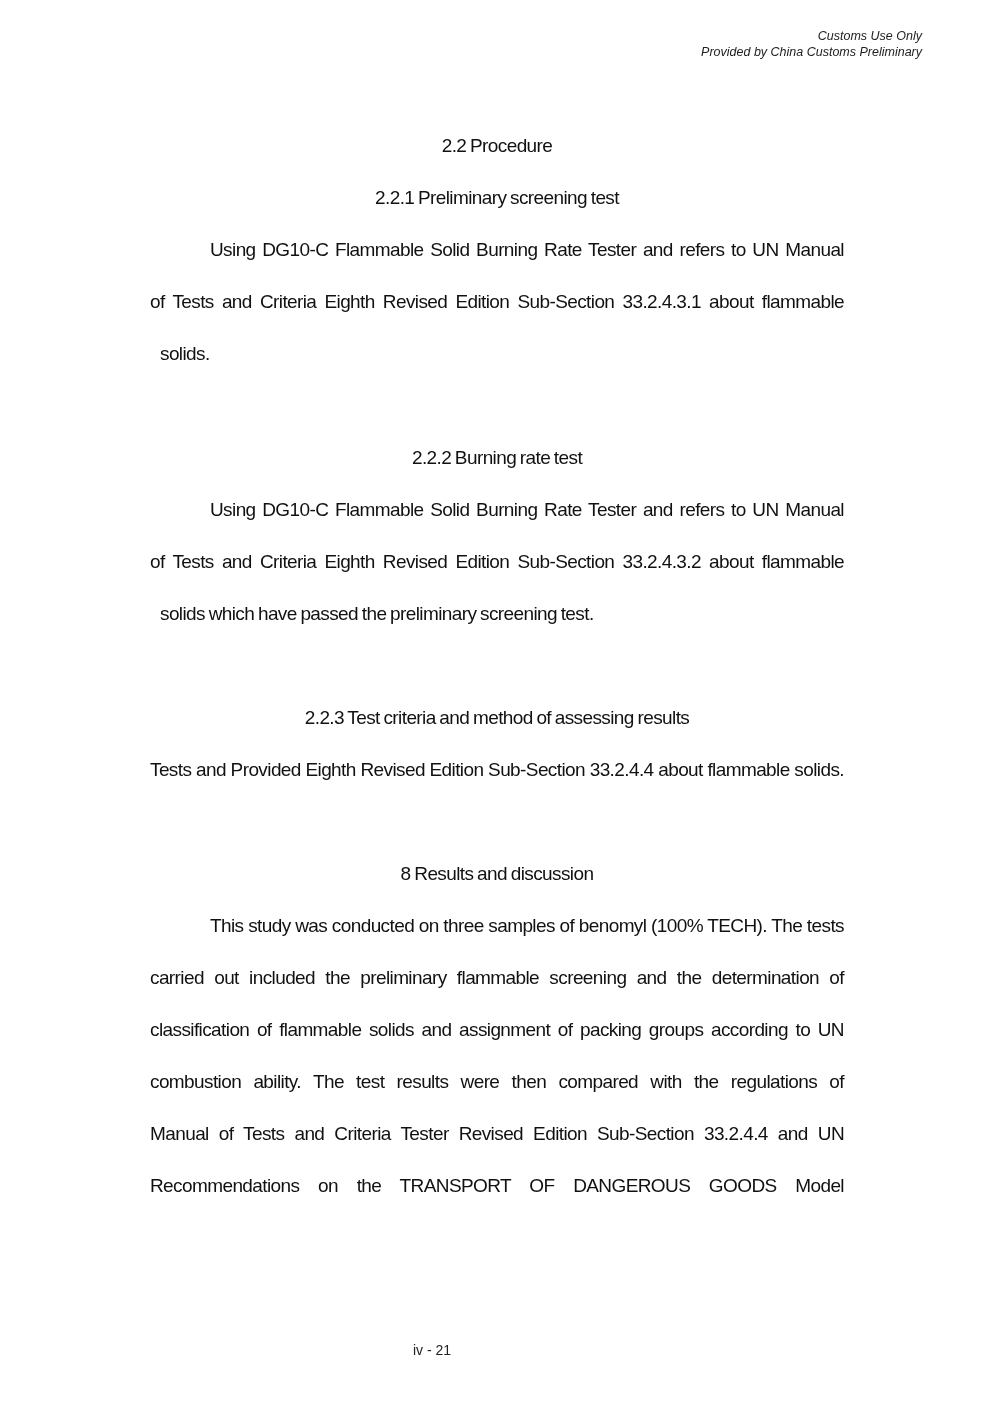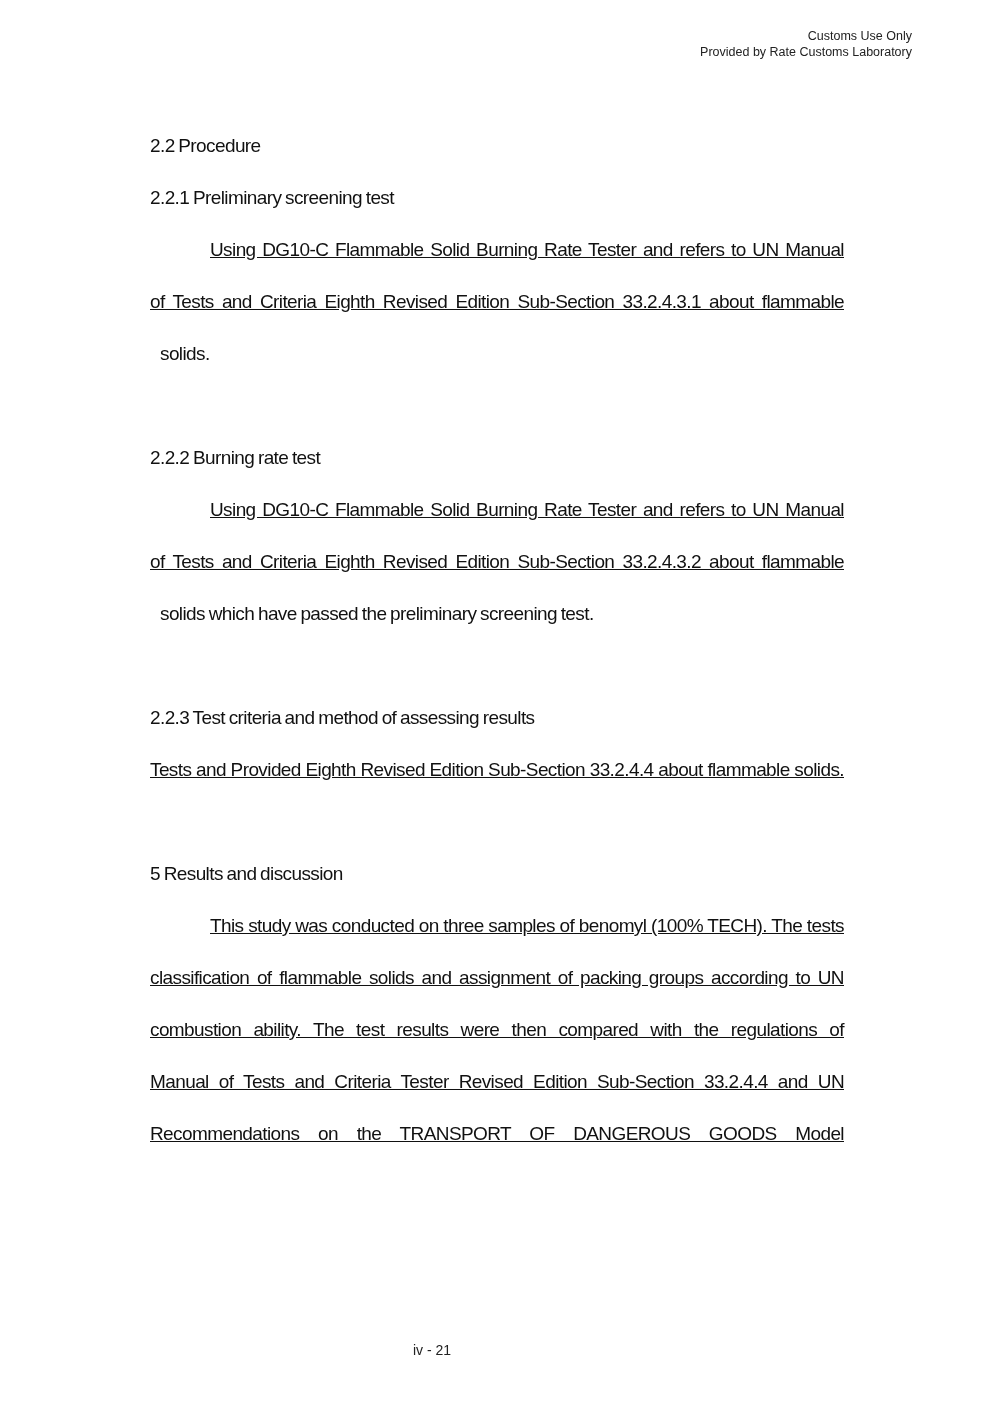--- a/index.html
+++ b/index.html
@@ -1,46 +1,46 @@
 <!DOCTYPE html>
 <html><head>
   <meta charset="utf-8">
   <style>
     html, body { margin: 0; padding: 0; background: #ffffff; }
     body {
       width: 992px; height: 1403px; position: relative; overflow: hidden;
       font-family: "Liberation Sans", sans-serif; color: #111111;
     }
     .header {
-      position: absolute; right: 80px; top: 29px; text-align: right;
-      font-size: 12.5px; line-height: 15.5px; color: #222;
+      position: absolute; right: 70px; top: 29px; text-align: right;
+      font-style: italic; font-size: 12.5px; line-height: 15.5px; color: #222;
     }
     .content {
       position: absolute; left: 150px; top: 129px; width: 694px;
       font-size: 19px; letter-spacing: -0.6px; word-spacing: -1px;
     }
     .line {
-      height: 52px; line-height: 34px; white-space: nowrap;
+      height: 52px; line-height: 34px; white-space: nowrap; text-align: center;
     }
     .heading { }
-    .para-line { text-align: justify; text-align-last: justify; text-decoration: underline; }
+    .para-line { text-align: justify; text-align-last: justify; }
     .indent { padding-left: 60px; }
     .last { text-align-last: left; margin-left: 10px; }
     .gap { height: 52px; }
     .footer {
       position: absolute; left: 0; width: 864px; top: 1342px; text-align: center;
       font-size: 14px; color: #222;
     }
   </style>
 </head>
 <body>
 
 <div class="header">
   <div>Customs Use Only</div>
-  <div>Provided by Rate Customs Laboratory</div>
+  <div>Provided by China Customs Preliminary</div>
 </div>
 
 <div class="content">
   <div class="line heading">2.2 Procedure</div>
 
   <div class="line heading">2.2.1 Preliminary screening test</div>
   <div class="line para-line indent">Using DG10-C Flammable Solid Burning Rate Tester and refers to UN Manual</div>
   <div class="line para-line">of Tests and Criteria Eighth Revised Edition Sub-Section 33.2.4.3.1 about flammable</div>
   <div class="line last">solids.</div>
   <div class="gap"></div>
@@ -48,21 +48,22 @@
   <div class="line heading">2.2.2 Burning rate test</div>
   <div class="line para-line indent">Using DG10-C Flammable Solid Burning Rate Tester and refers to UN Manual</div>
   <div class="line para-line">of Tests and Criteria Eighth Revised Edition Sub-Section 33.2.4.3.2 about flammable</div>
   <div class="line last">solids which have passed the preliminary screening test.</div>
   <div class="gap"></div>
 
   <div class="line heading">2.2.3 Test criteria and method of assessing results</div>
   <div class="line para-line">Tests and Provided Eighth Revised Edition Sub-Section 33.2.4.4 about flammable solids.</div>
   <div class="gap"></div>
 
-  <div class="line heading">5 Results and discussion</div>
+  <div class="line heading">8 Results and discussion</div>
   <div class="line para-line indent">This study was conducted on three samples of benomyl (100% TECH). The tests</div>
+  <div class="line para-line">carried out included the preliminary flammable screening and the determination of</div>
   <div class="line para-line">classification of flammable solids and assignment of packing groups according to UN</div>
   <div class="line para-line">combustion ability. The test results were then compared with the regulations of</div>
   <div class="line para-line">Manual of Tests and Criteria Tester Revised Edition Sub-Section 33.2.4.4 and UN</div>
   <div class="line para-line">Recommendations on the TRANSPORT OF DANGEROUS GOODS Model</div>
 </div>
 
 <div class="footer">iv - 21</div>
 
 </body></html>

